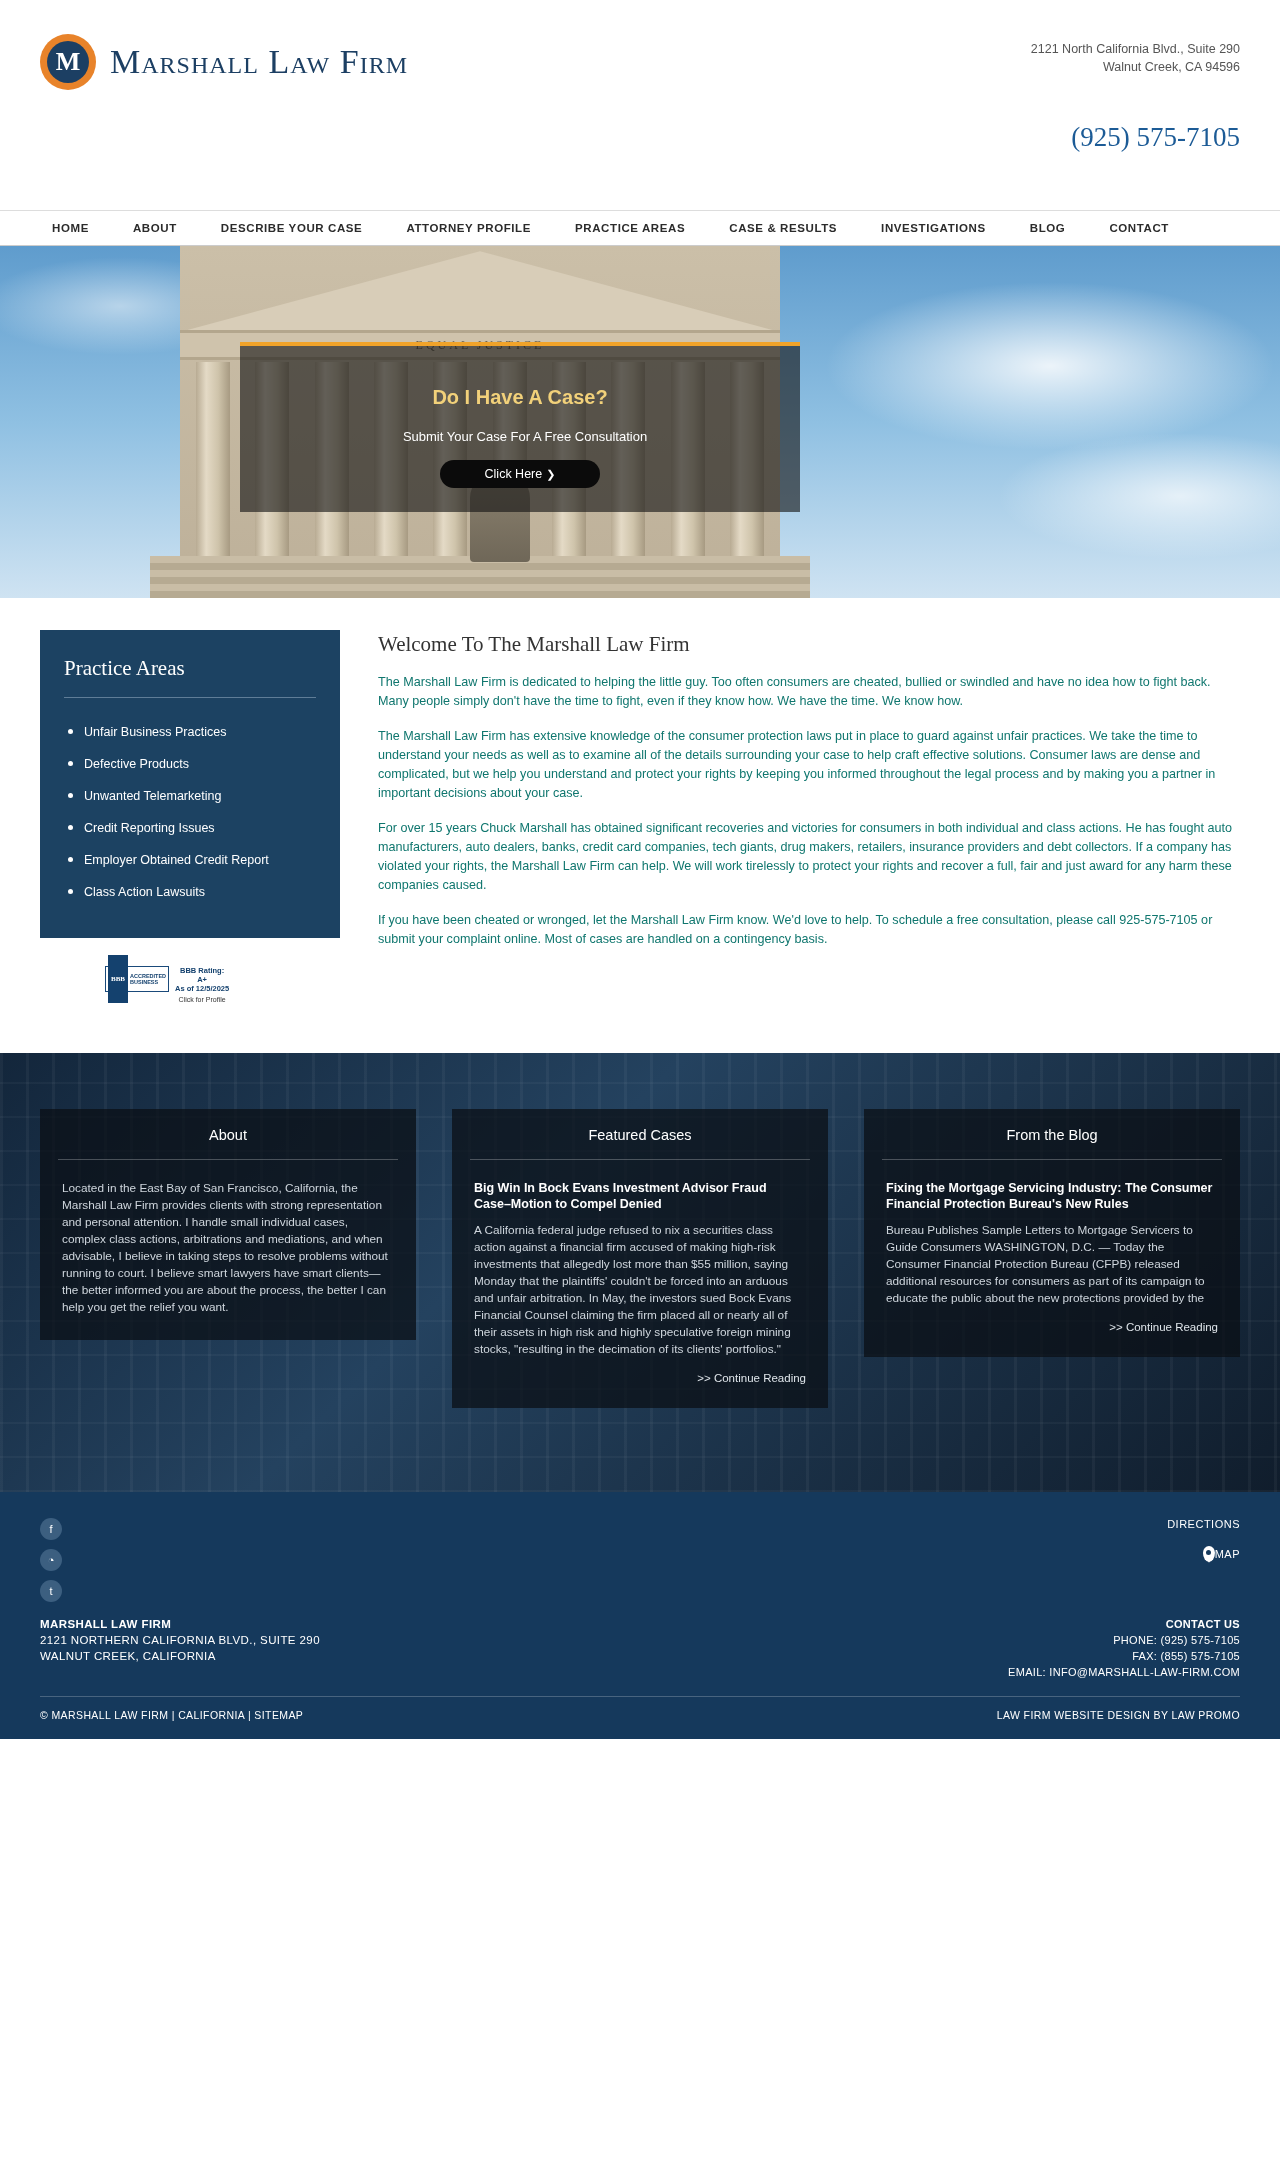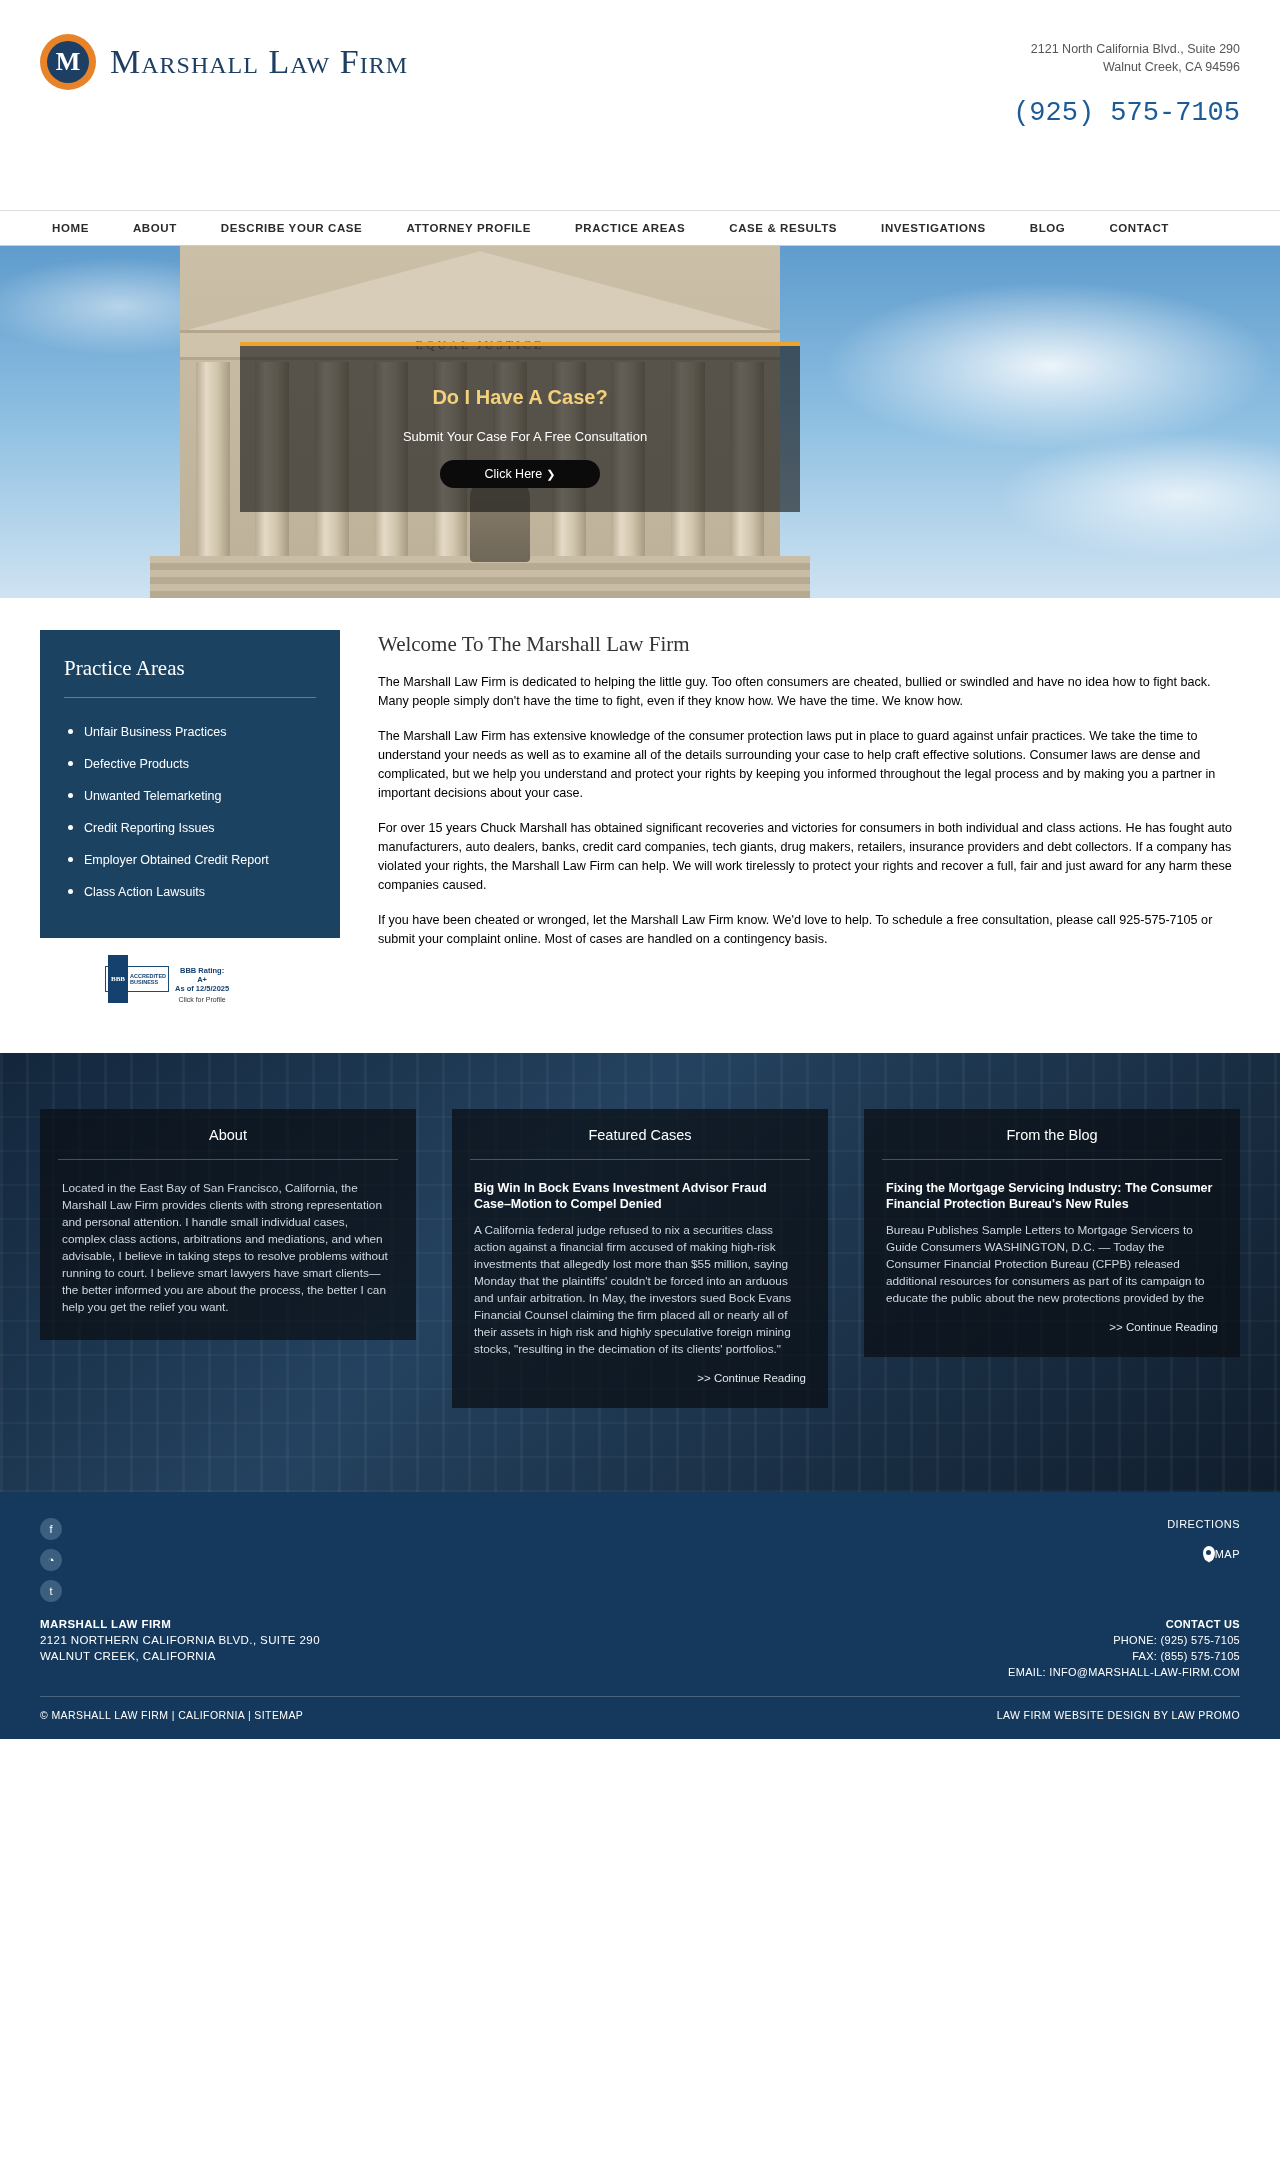--- a/index.html
+++ b/index.html
@@ -42,24 +42,24 @@
     font-family: "Liberation Serif", serif;
     font-size: 34px;
     letter-spacing: 1px;
     color: #1c3f63;
     font-variant: small-caps;
     font-weight: normal;
   }
   .header-right { text-align: right; padding-top: 18px; }
   .addr-line { font-size: 12.5px; color: #555; line-height: 18px; }
   .phone {
-    margin-top: 22px;
+    margin-top: 46px;
     font-size: 27px;
     color: #1c5b96;
-    font-family: Liberation Mono, monospace;
+    font-family: Liberation Serif, serif;
   }
 
   
   .nav {
     border-top: 1px solid #ddd;
     border-bottom: 1px solid #ccc;
     background: #fff;
     display: flex;
     align-items: center;
     padding: 0 30px;
@@ -214,21 +214,21 @@
   .content h2 {
     font-family: "Liberation Serif", serif;
     font-size: 21px;
     font-weight: normal;
     color: #333;
     margin-bottom: 16px;
   }
   .content p {
     font-size: 12.6px;
     line-height: 19px;
-    color: #000000;
+    color: #0f766e;
     margin-bottom: 16px;
   }
 
   
   .panels {
     position: relative;
     background: linear-gradient(135deg,#13263b 0%,#24425f 40%,#101d2c 100%);
     padding: 56px 40px 84px 40px;
     overflow: hidden;
   }

